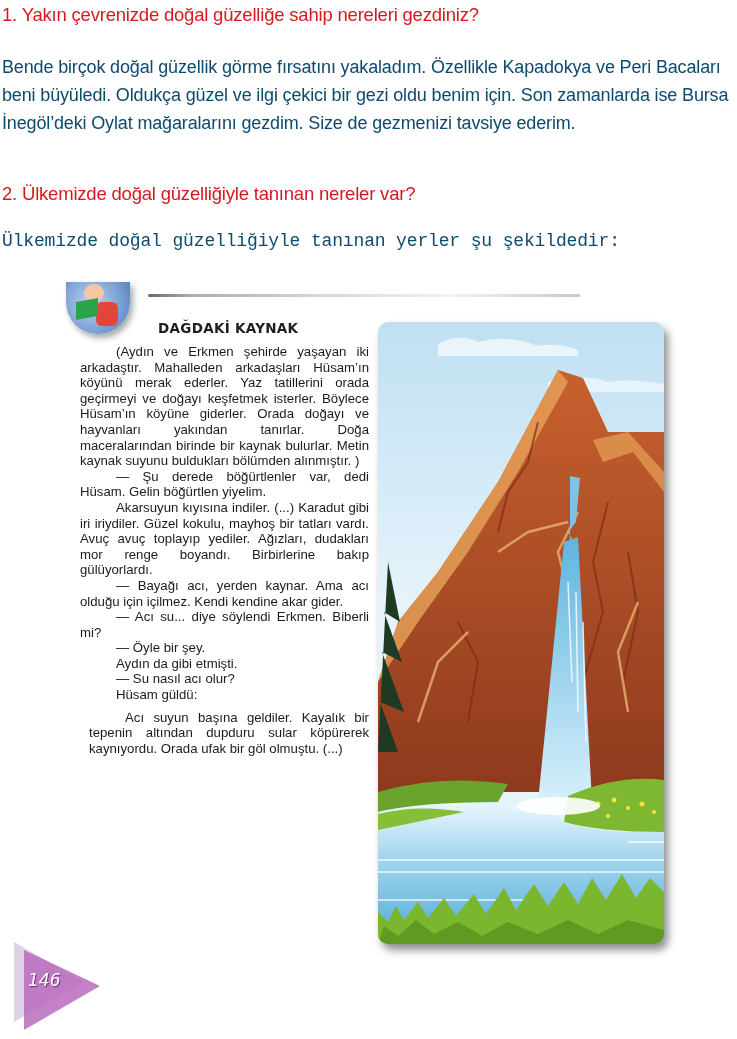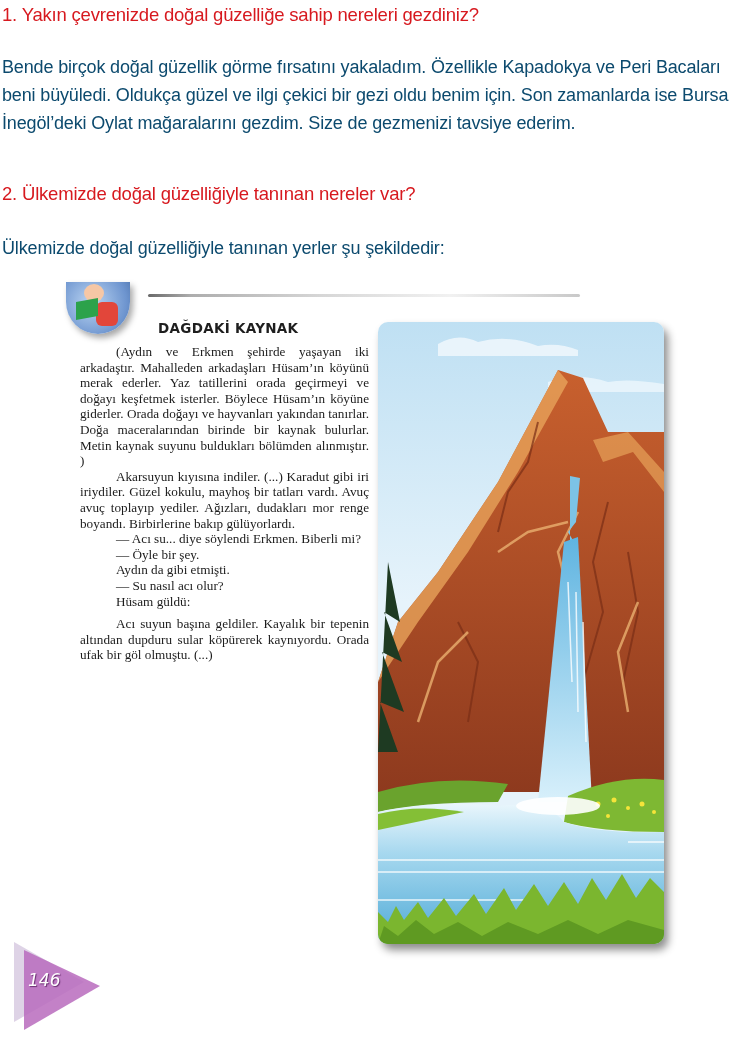--- a/index.html
+++ b/index.html
@@ -15,60 +15,62 @@
     .scan { position: absolute; left: 0; top: 282px; width: 737px; height: 757px; padding-left: 36px; }
     .topbar { position: absolute; left: 148px; top: 12px; width: 432px; height: 3px;
       background: linear-gradient(90deg, #444 0%, #999 10%, #ccc 40%, #eee 70%, #bbb 100%); border-radius: 2px; opacity: .8; }
     .avatar { position: absolute; left: 66px; top: 0; width: 64px; height: 52px; border-radius: 0 0 34px 34px;
       background: radial-gradient(circle at 40% 40%, #bcd6f3, #6e95cf 70%, #4e74ad);
       box-shadow: 3px 4px 6px rgba(0,0,0,.35); overflow: hidden; }
     .avatar .face { position: absolute; left: 18px; top: 2px; width: 20px; height: 18px; border-radius: 50%; background: #f6c7a5; }
     .avatar .book { position: absolute; left: 10px; top: 18px; width: 22px; height: 18px; background: #2ca24b; transform: skewY(-10deg); }
     .avatar .shirt { position: absolute; left: 30px; top: 20px; width: 22px; height: 24px; background: #e2463a; border-radius: 6px; }
     .story-title { position: absolute; left: 158px; top: 38px; font-family: "DejaVu Sans", sans-serif; font-weight: bold; font-size: 13.5px; color: #1e1e1e; letter-spacing: .3px; }
-    .story { position: absolute; left: 80px; top: 62px; width: 289px; font-family: Liberation Serif, serif; font-size: 13.2px; line-height: 15.6px; color: #1b1b1b; text-align: justify; }
+    .story { position: absolute; left: 80px; top: 62px; width: 289px; font-family: Liberation Sans, sans-serif; font-size: 13.2px; line-height: 15.6px; color: #1b1b1b; text-align: justify; }
     .story p { margin: 0; }
     .story .ind { text-indent: 36px; }
-    .story .gap { margin-top: 7px; }
+    .story .gap { margin-top: 7px; margin-left: 9px; }
     
     .pic { position: absolute; left: 378px; top: 40px; width: 286px; height: 622px; border-radius: 10px; overflow: hidden;
       box-shadow: 4px 6px 8px rgba(0,0,0,.45); background: linear-gradient(#bfe0f3, #e6f3fb 45%); }
     .pic svg { position: absolute; left: 0; top: 0; }
     
     .pnum { position: absolute; left: 10px; top: 658px; width: 90px; height: 90px; }
     .pnum .t1 { position: absolute; left: 14px; top: 10px; width: 0; height: 0;
       border-top: 36px solid transparent; border-bottom: 44px solid transparent; border-left: 76px solid #b86bbd; opacity: .85; }
     .pnum .t2 { position: absolute; left: 4px; top: 2px; width: 0; height: 0;
       border-top: 40px solid transparent; border-bottom: 40px solid transparent; border-left: 70px solid #d6c8e0; opacity: .8; }
     .pnum .num { position: absolute; left: 18px; top: 30px; font-family: "DejaVu Sans", sans-serif; font-weight: normal; font-size: 17px; color: #fff; font-style: italic;
       text-shadow: 1px 1px 1px #6b2f72; }
   </style>
 </head>
 <body>
 
 <div class="q" style="top:4px;">1. Yakın çevrenizde doğal güzelliğe sahip nereleri gezdiniz?</div>
 <div class="ans" style="top:53px;">Bende birçok doğal güzellik görme fırsatını yakaladım. Özellikle Kapadokya ve Peri Bacaları beni büyüledi. Oldukça güzel ve ilgi çekici bir gezi oldu benim için. Son zamanlarda ise Bursa İnegöl’deki Oylat mağaralarını gezdim. Size de gezmenizi tavsiye ederim.</div>
 
 <div class="q" style="top:183px;">2. Ülkemizde doğal güzelliğiyle tanınan nereler var?</div>
-<div class="ans" style="top:234px;">Ülkemizde doğal güzelliğiyle tanınan yerler şu şekildedir:</div>
+<div class="ans" style="top:227px;font-family:Liberation Mono, monospace;">Ülkemizde doğal güzelliğiyle tanınan yerler şu şekildedir:</div>
 
 <div class="scan">
   <div class="topbar"></div>
 
   <div class="avatar">
     <div class="face"></div>
       <div class="shirt"></div>
       <div class="book"></div>
   </div>
 
   <div class="story-title">DAĞDAKİ KAYNAK</div>
 
   <div class="story">
     <p class="ind">(Aydın ve Erkmen şehirde yaşayan iki arkadaştır. Mahalleden arkadaşları Hüsam’ın köyünü merak ederler. Yaz tatillerini orada geçirmeyi ve doğayı keşfetmek isterler. Böylece Hüsam’ın köyüne giderler. Orada doğayı ve hayvanları yakından tanırlar. Doğa maceralarından birinde bir kaynak bulurlar. Metin kaynak suyunu buldukları bölümden alınmıştır. )</p>
+    <p class="ind">— Şu derede böğürtlenler var, dedi Hüsam. Gelin böğürtlen yiyelim.</p>
     <p class="ind">Akarsuyun kıyısına indiler. (...) Karadut gibi iri iriydiler. Güzel kokulu, mayhoş bir tatları vardı. Avuç avuç toplayıp yediler. Ağızları, dudakları mor renge boyandı. Birbirlerine bakıp gülüyorlardı.</p>
+    <p class="ind">— Bayağı acı, yerden kaynar. Ama acı olduğu için içilmez. Kendi kendine akar gider.</p>
     <p class="ind">— Acı su... diye söylendi Erkmen. Biberli mi?</p>
     <p class="ind">— Öyle bir şey.</p>
     <p class="ind">Aydın da gibi etmişti.</p>
     <p class="ind">— Su nasıl acı olur?</p>
     <p class="ind">Hüsam güldü:</p>
     <p class="ind gap">Acı suyun başına geldiler. Kayalık bir tepenin altından dupduru sular köpürerek kaynıyordu. Orada ufak bir göl olmuştu. (...)</p>
   </div>
 
   <div class="pic">
     <svg width="286" height="622" viewBox="0 0 286 622">

